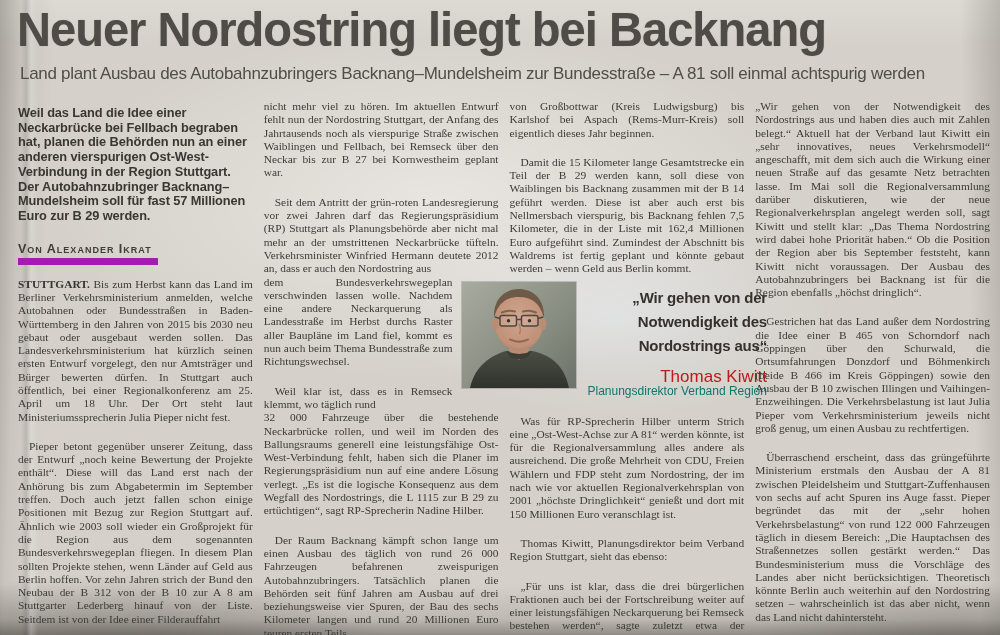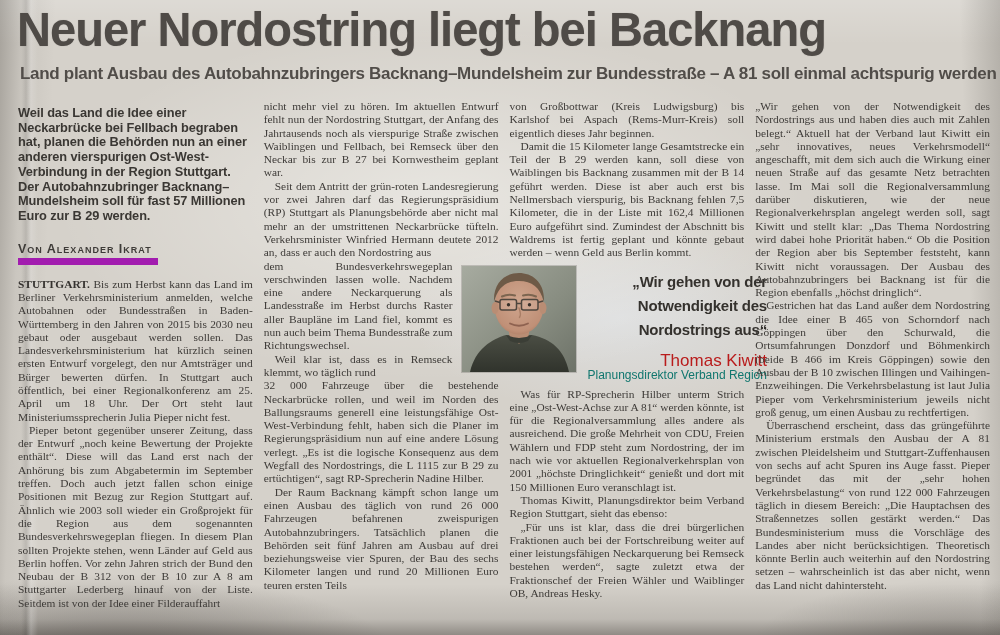--- a/index.html
+++ b/index.html
@@ -19,33 +19,33 @@
       #d5d1ca;
   }
   .headline{
     position:absolute;left:17px;top:2px;margin:0;
     font-size:48px;font-weight:bold;letter-spacing:-1px;color:#4f4b47;
     transform:scaleX(0.98);transform-origin:left top;white-space:nowrap;
     text-shadow:0 0 1px rgba(79,75,71,0.35);
   }
   .subheadline{
     position:absolute;left:20px;top:64px;margin:0;
-    font-size:17px;font-weight:bold;letter-spacing:-0.3px;color:#514d49;white-space:nowrap;
+    font-size:17px;font-weight:normal;letter-spacing:-0.3px;color:#514d49;white-space:nowrap;
   }
   .cols{
     position:absolute;left:18px;top:100px;width:972px;height:535px;
     display:flex;gap:11px;overflow:hidden;
   }
   .col{flex:1 1 0;min-width:0;}
   p.body{
     margin:0;font-family:"Liberation Serif",serif;
     font-size:11.4px;line-height:13.3px;color:#3d3a37;
     text-align:justify;hyphens:auto;-webkit-hyphens:auto;
   }
-  p.body.indent{text-indent:11px;}
+  p.body.indent{text-indent:11px;margin-top:16px;}
   .lead{
     margin:6px 0 0 0;font-size:12.8px;line-height:14.7px;font-weight:bold;
     letter-spacing:-0.1px;color:#3a3733;text-align:left;
   }
   .byline-wrap{margin:15px 0 13px 0;}
   .byline{
     display:inline-block;font-variant:small-caps;font-weight:bold;
     font-size:12.5px;letter-spacing:1px;color:#3e3b38;
     border-bottom:7px solid #a21caf;padding-bottom:2px;padding-right:6px;
   }

